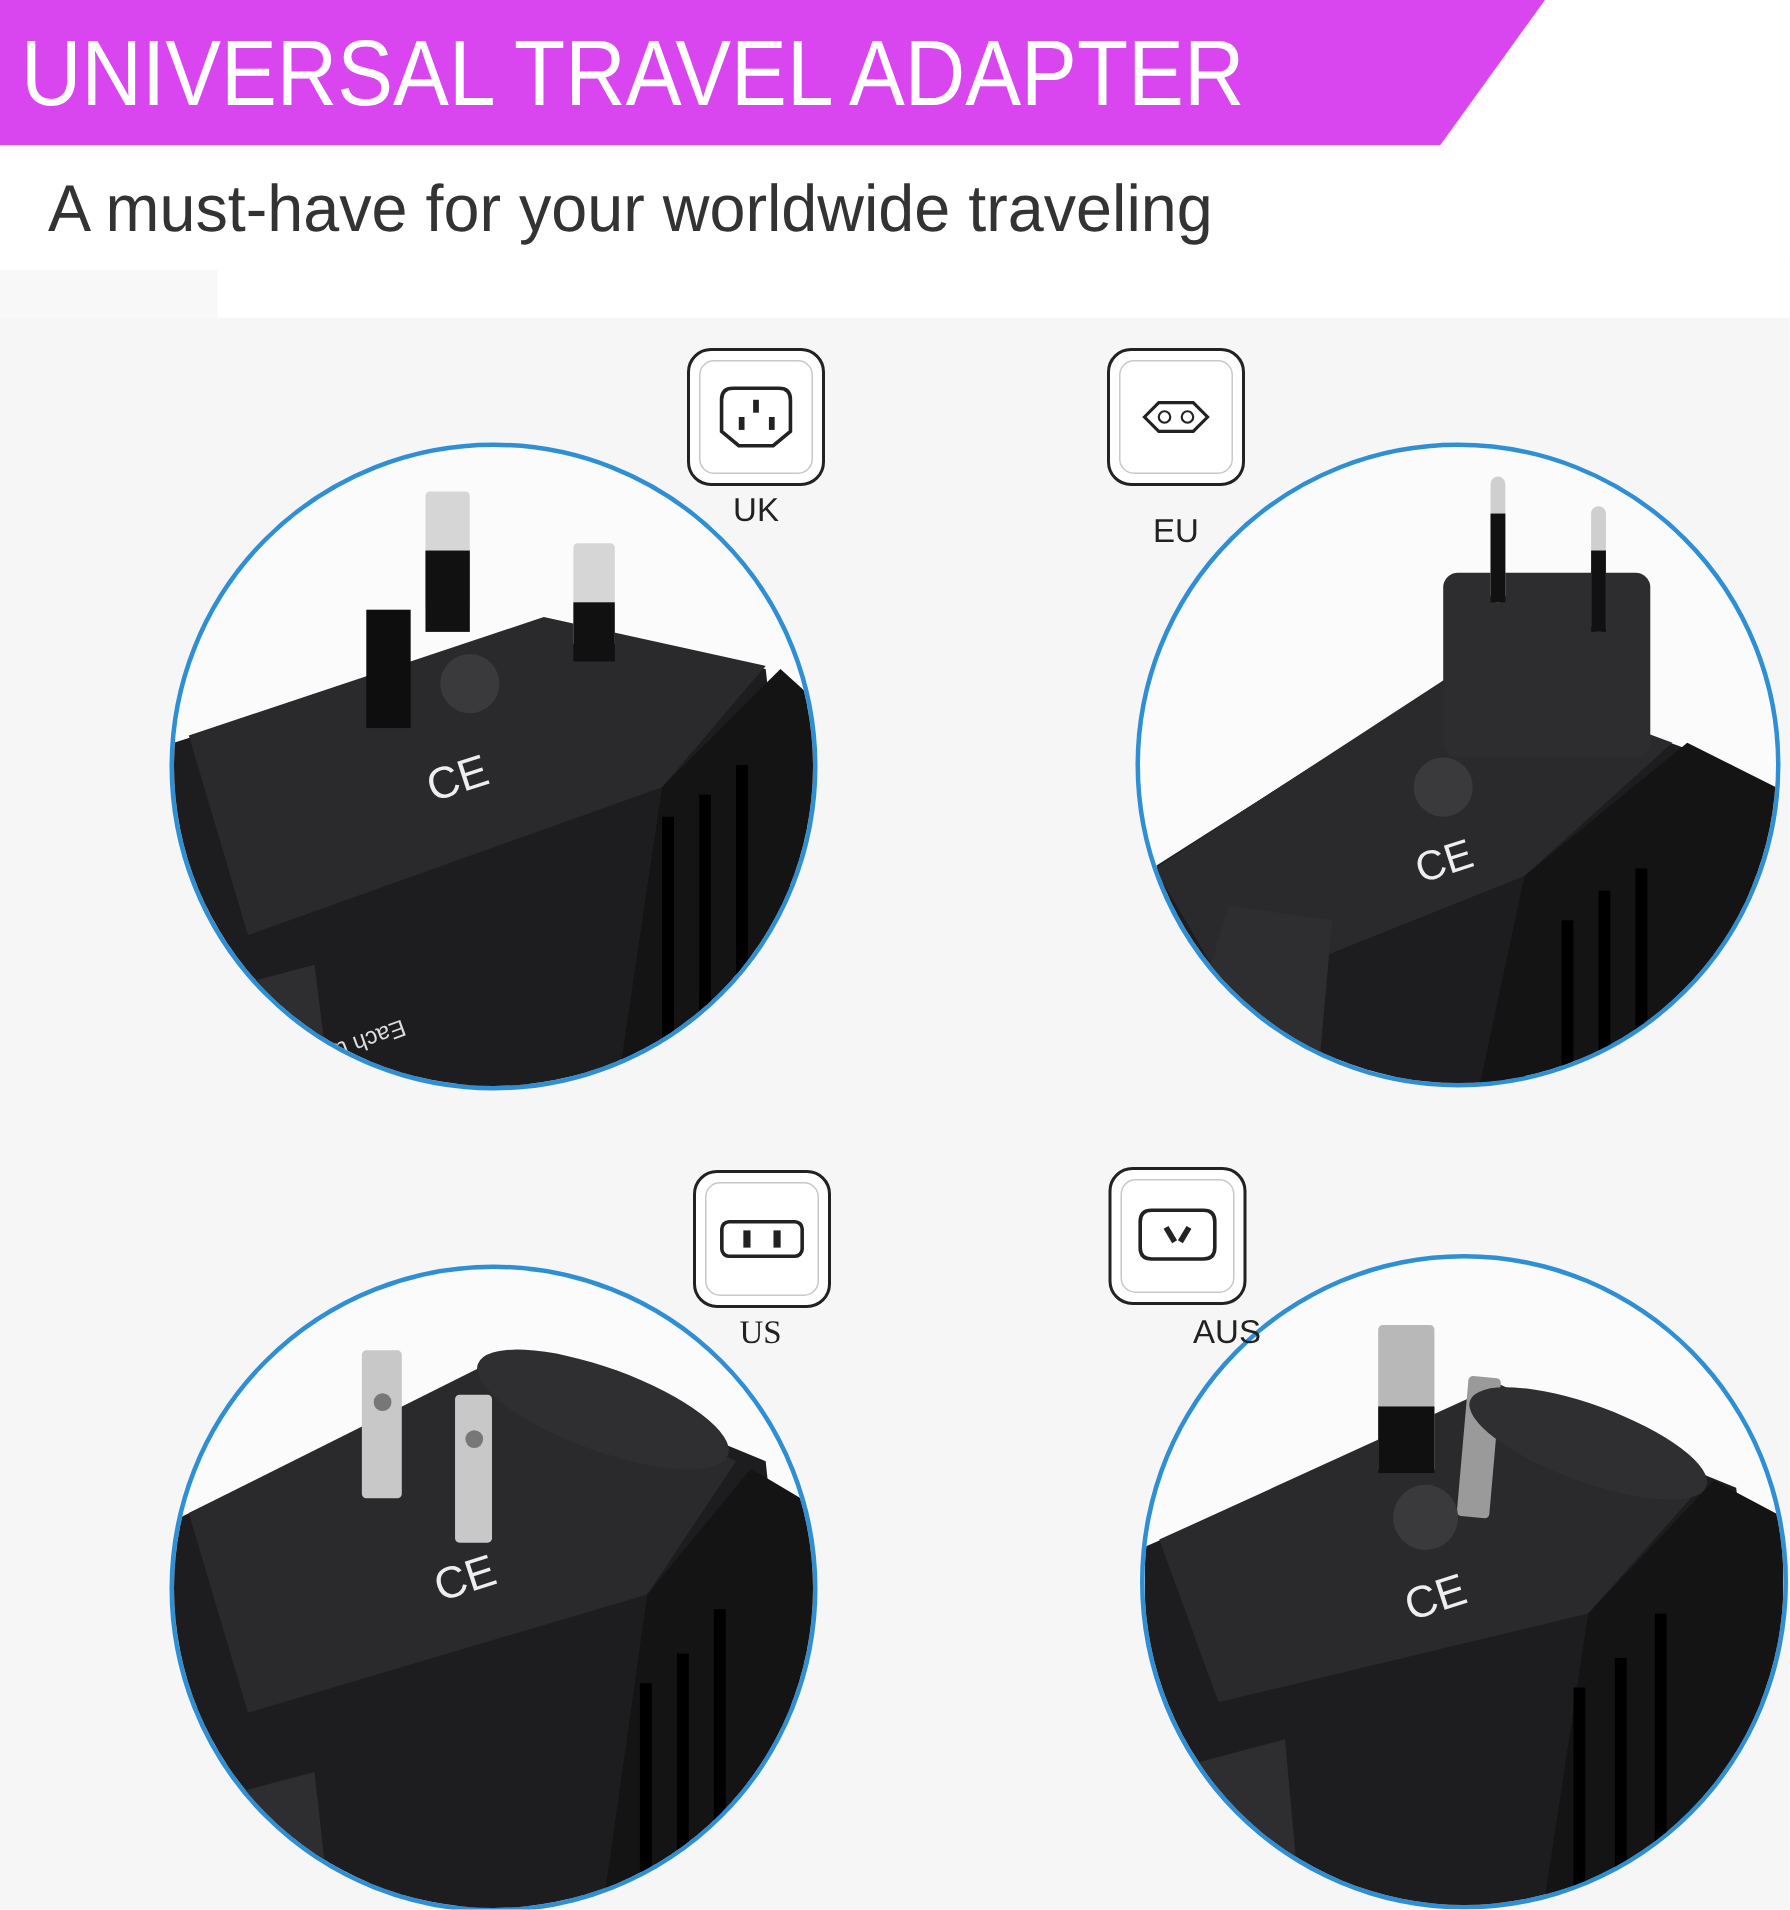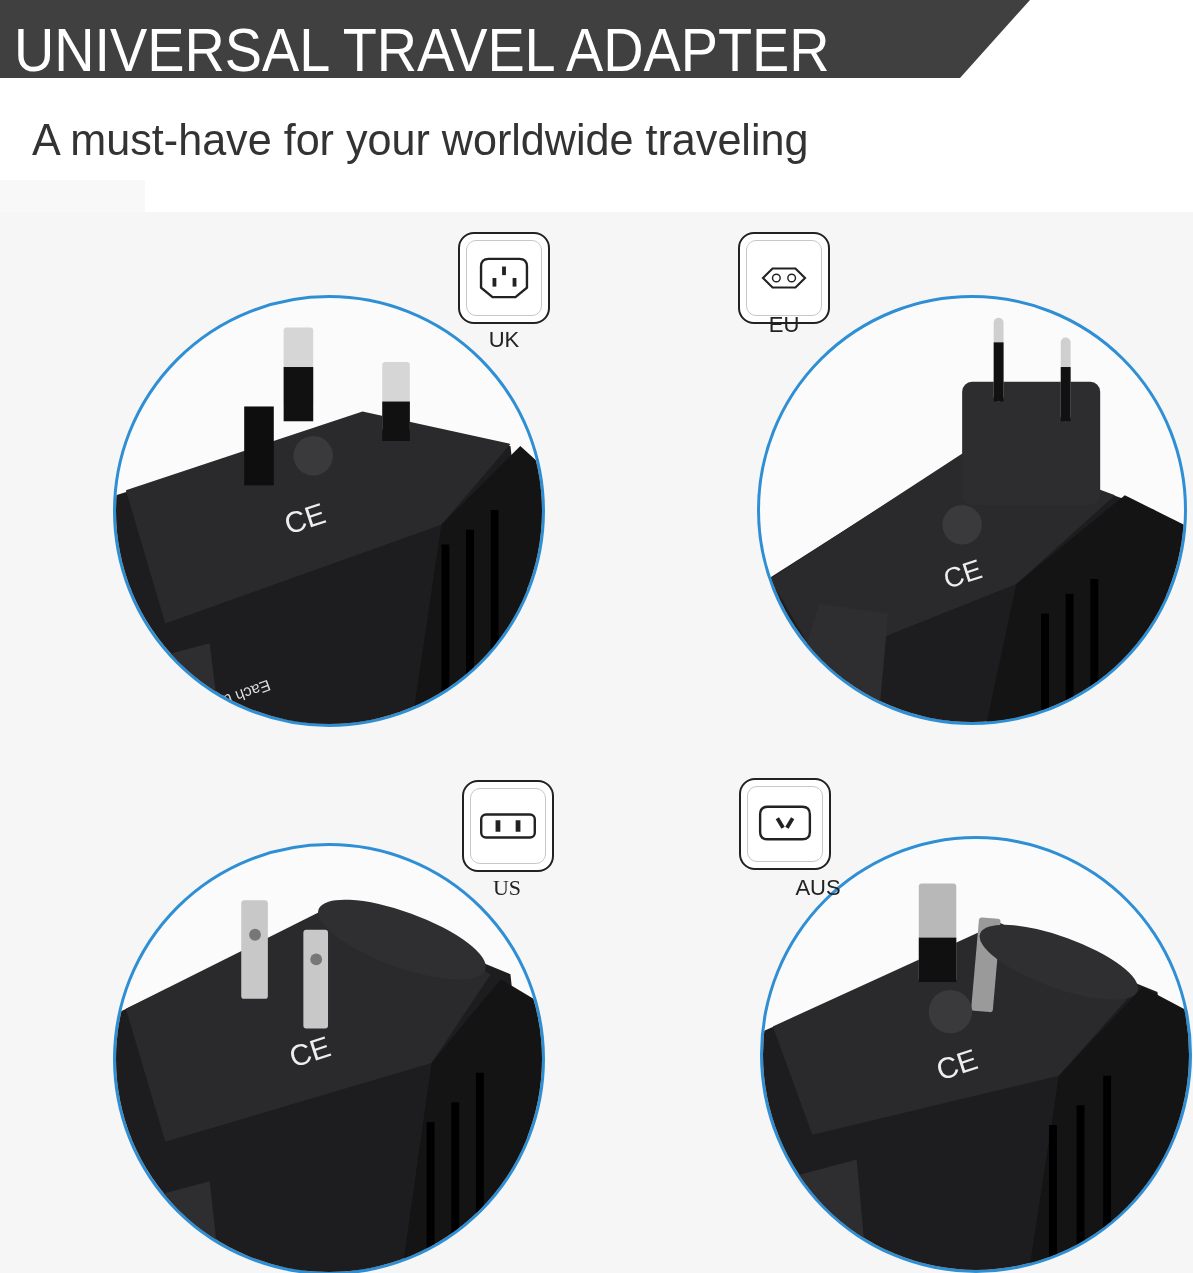--- a/index.html
+++ b/index.html
@@ -1,21 +1,21 @@
 <!DOCTYPE html>
 <html><head>
 <meta charset="utf-8">
 <style>
   * { box-sizing: border-box; margin: 0; padding: 0; }
   html, body { width: 1193px; height: 1273px; background: #ffffff; overflow: hidden; }
   body { position: relative; font-family: "Liberation Sans", sans-serif; }
 
   .banner {
-    position: absolute; left: 0; top: 0; width: 1030px; height: 78px;
-    background: #404040;
+    position: absolute; left: 0; top: 0; width: 1030px; height: 97px;
+    background: #d946ef;
     clip-path: polygon(0 0, 100% 0, 960px 100%, 0 100%);
   }
   .banner-title {
     position: absolute; left: 14px; top: 14px;
     font-size: 62px; color: #ffffff; letter-spacing: 0px; font-weight: normal;
     white-space: nowrap; transform: scaleX(0.9); transform-origin: left top;
   }
   .subtitle {
     position: absolute; left: 32px; top: 115px;
     font-size: 44px; color: #333333; white-space: nowrap;
@@ -111,21 +111,21 @@
     <text x="190" y="295" fill="#eee" font-size="28" font-family="Liberation Sans, sans-serif" transform="rotate(-18 190 295)">CE</text>
   </svg>
 </div>
 <div class="icon-box" style="left:738px; top:232px;">
   <svg viewBox="0 0 92 92">
     <path d="M24 46 L34 36 L58 36 L68 46 L58 56 L34 56 Z" fill="none" stroke="#222" stroke-width="2.2"></path>
     <circle cx="38" cy="46" r="4" fill="none" stroke="#222" stroke-width="1.5"></circle>
     <circle cx="54" cy="46" r="4" fill="none" stroke="#222" stroke-width="1.5"></circle>
   </svg>
 </div>
-<div class="plug-label" style="left:734px; top:312px;">EU</div>
+<div class="plug-label" style="left:734px; top:341px;">EU</div>
 
 <div class="circle" style="left:113px; top:843px; width:432px; height:432px;">
   <svg viewBox="0 0 432 432">
     <polygon points="0,170 230,60 400,130 432,432 0,432" fill="#1d1d1f"></polygon>
     <polygon points="10,165 230,55 380,130 320,220 50,300" fill="#2a2a2c"></polygon>
     <polygon points="320,220 390,135 432,160 432,432 290,432" fill="#141415"></polygon>
     <rect x="315" y="280" width="8" height="150" fill="#000"></rect>
     <rect x="340" y="260" width="8" height="170" fill="#000"></rect>
     <rect x="365" y="230" width="8" height="200" fill="#000"></rect>
     <path d="M20 360 L95 340 L105 430 L20 432 Z" fill="#2e2e30"></path>

